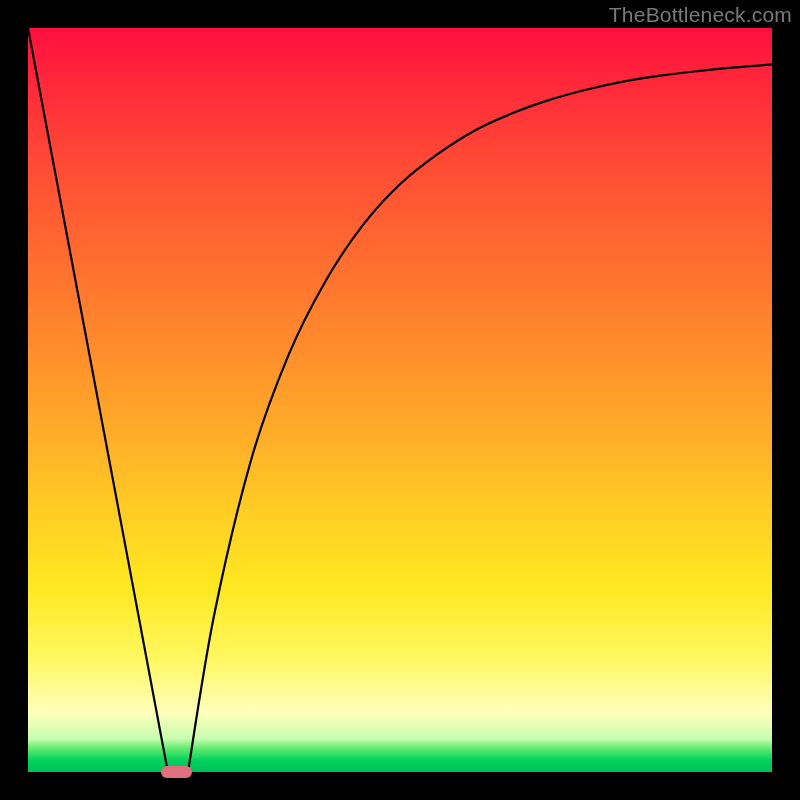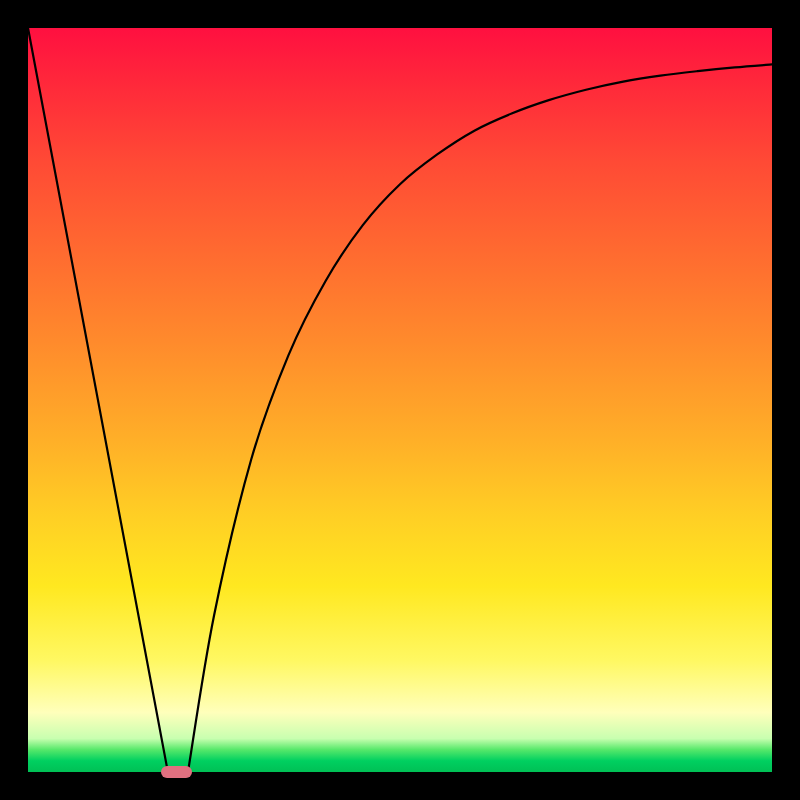--- a/index.html
+++ b/index.html
@@ -73,14 +73,15 @@
 <div class="frame">
 
   <div class="plot-area">
     <svg class="curves" viewBox="0 0 744 744" preserveAspectRatio="none">
       <path d="M 0.00 0.00 L 139.87 744.00" id="path-left" fill="none" stroke="#000" stroke-width="2.2" stroke-linecap="round"></path>
       <path d="M 159.96 744.00 C 164.30 717.96, 175.46 639.84, 186.00 587.76 C 196.54 535.68, 210.80 474.92, 223.20 431.52 C 235.60 388.12, 248.00 357.12, 260.40 327.36 C 272.80 297.60, 285.20 274.66, 297.60 252.96 C 310.00 231.26, 322.40 213.28, 334.80 197.16 C 347.20 181.04, 359.60 168.02, 372.00 156.24 C 384.40 144.46, 396.80 135.41, 409.20 126.48 C 421.60 117.55, 434.00 109.49, 446.40 102.67 C 458.80 95.85, 471.20 90.64, 483.60 85.56 C 496.00 80.48, 508.40 76.14, 520.80 72.17 C 533.20 68.20, 545.60 64.85, 558.00 61.75 C 570.40 58.65, 582.80 55.92, 595.20 53.57 C 607.60 51.21, 620.00 49.35, 632.40 47.62 C 644.80 45.88, 657.20 44.52, 669.60 43.15 C 682.00 41.79, 694.40 40.55, 706.80 39.43 C 719.20 38.32, 737.80 36.95, 744.00 36.46" id="path-right" fill="none" stroke="#000" stroke-width="2.2" stroke-linecap="round"></path>
     </svg>
     <div class="marker" id="marker" style="width: 31.248px; height: 11.904px; left: 133.176px; top: 738.048px; background: rgb(224, 112, 128);"></div>
   </div>
 
+  <div class="watermark">TheBottleneck.com</div>
 
 </div>
 
 </body></html>

